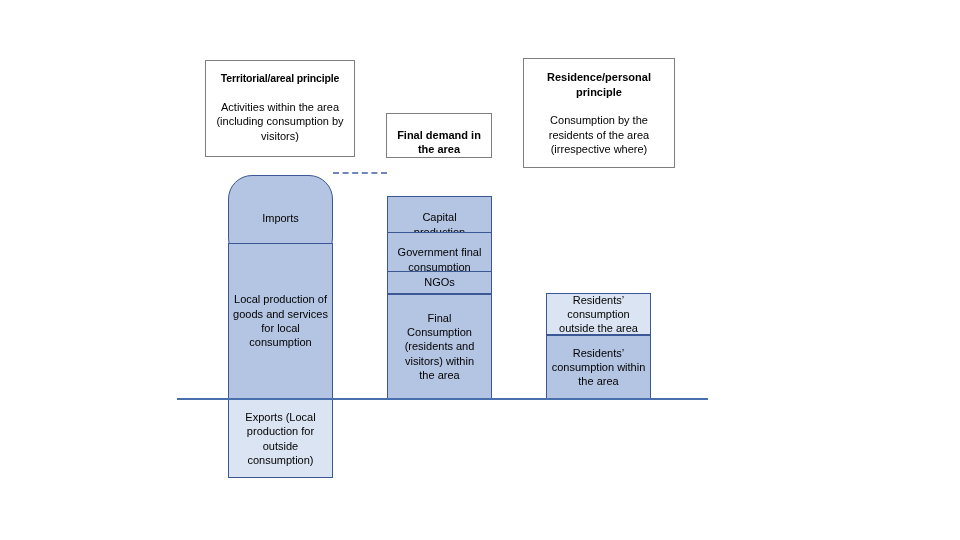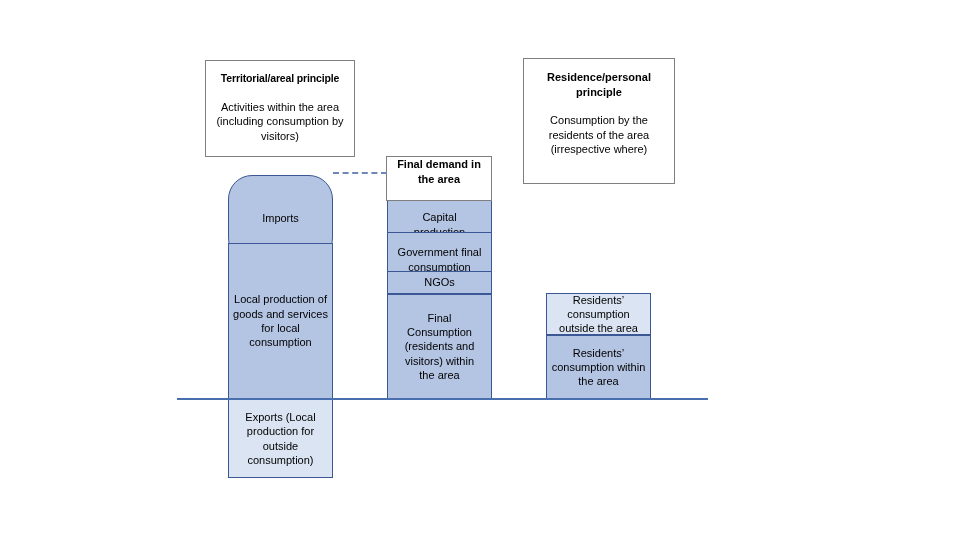--- a/index.html
+++ b/index.html
@@ -18,21 +18,21 @@
     background:#ffffff;
     border:1px solid var(--c-header_border,#7f7f7f);
     text-align:center;
     font-size:11px;
     line-height:1.32;
     z-index:3;
   }
   .hdr-title{font-weight:bold;}
   .hdr-body{margin-top:14px;}
   .nowrap{white-space:nowrap;font-size:10.5px;letter-spacing:-0.15px;text-align:center;}
-  .vcenter{display:flex;align-items:flex-start;justify-content:center;margin-top:43px;}
+  .vcenter{display:flex;align-items:flex-end;justify-content:center;}
 
   
   .seg{
     background:var(--c-fill_main,#b4c4e3);
     border:1.5px solid var(--c-box_border,#3b5795);
     display:flex;align-items:center;justify-content:center;
     text-align:center;
     font-size:11px;line-height:1.3;
     z-index:2;
   }
@@ -60,21 +60,21 @@
 
   <div class="abs hdr" style="left:205px;top:60px;width:150px;height:97px;padding-top:11px;">
     <div class="hdr-title nowrap">Territorial/areal principle</div>
     <div class="hdr-body" style="padding:0 4px;">Activities within the area (including consumption by visitors)</div>
   </div>
 
   <div class="abs hdr vcenter" style="left:386px;top:113px;width:106px;height:45px;">
     <div class="hdr-title" style="padding:0 6px;">Final demand in the area</div>
   </div>
 
-  <div class="abs hdr" style="left:523px;top:58px;width:152px;height:126px;padding:11px 19px 0 19px;">
+  <div class="abs hdr" style="left:523px;top:58px;width:152px;height:110px;padding:11px 19px 0 19px;">
     <div class="hdr-title">Residence/personal principle</div>
     <div class="hdr-body">Consumption by the residents of the area (irrespective where)</div>
   </div>
 
   <div class="abs seg" style="left:228px;top:175px;width:105px;height:87px;border-radius:24px;">
     <div class="lbl">Imports</div>
   </div>
   <div class="abs seg" style="left:228px;top:243px;width:105px;height:156px;">
     <div class="lbl">Local production of goods and services for local consumption</div>
   </div>

